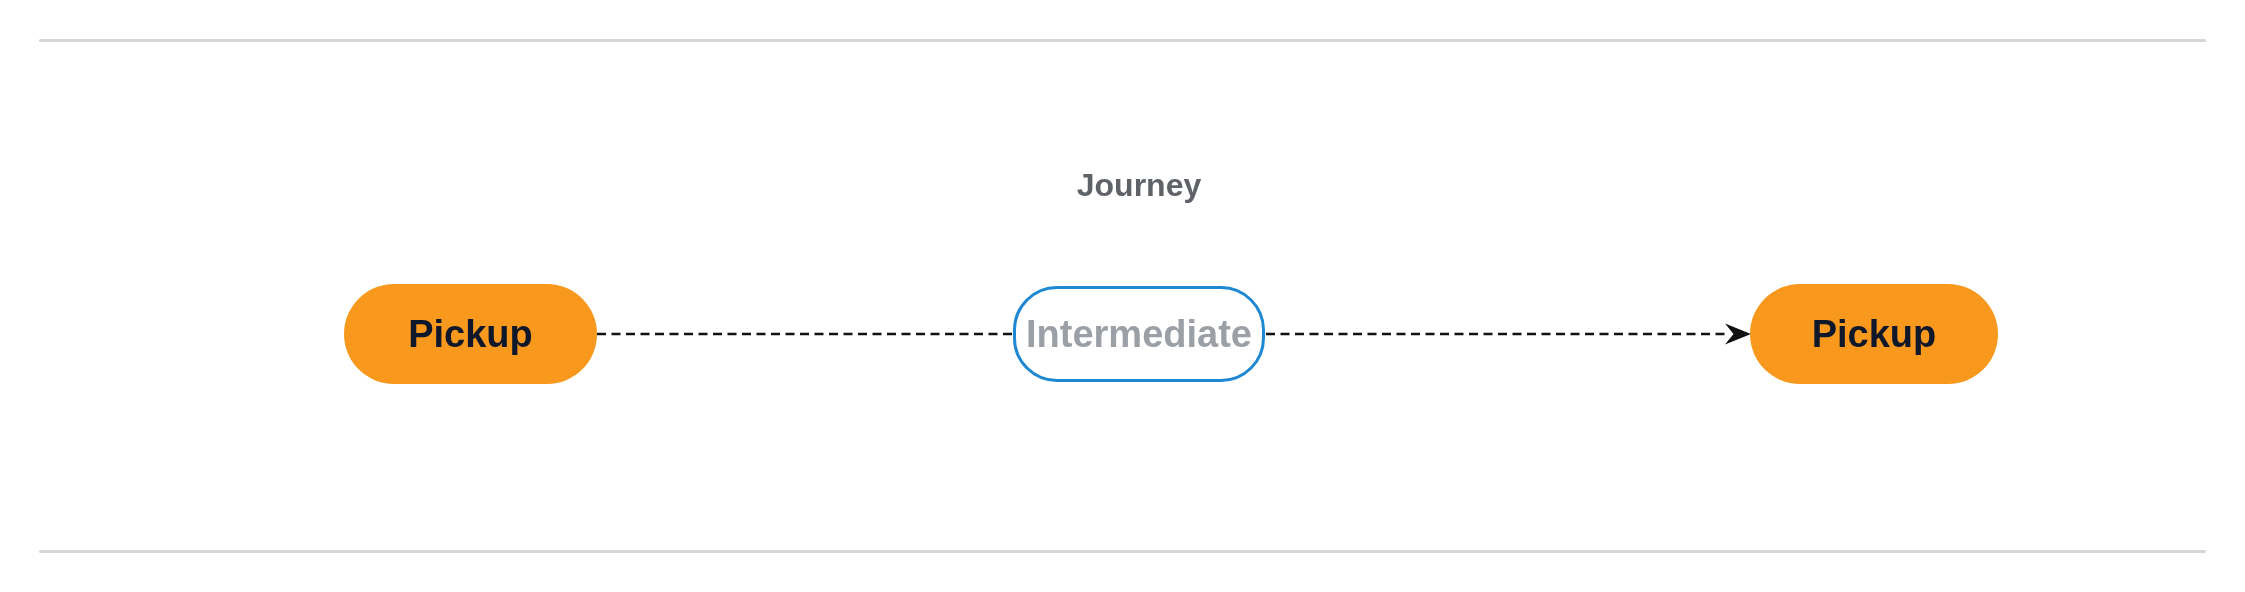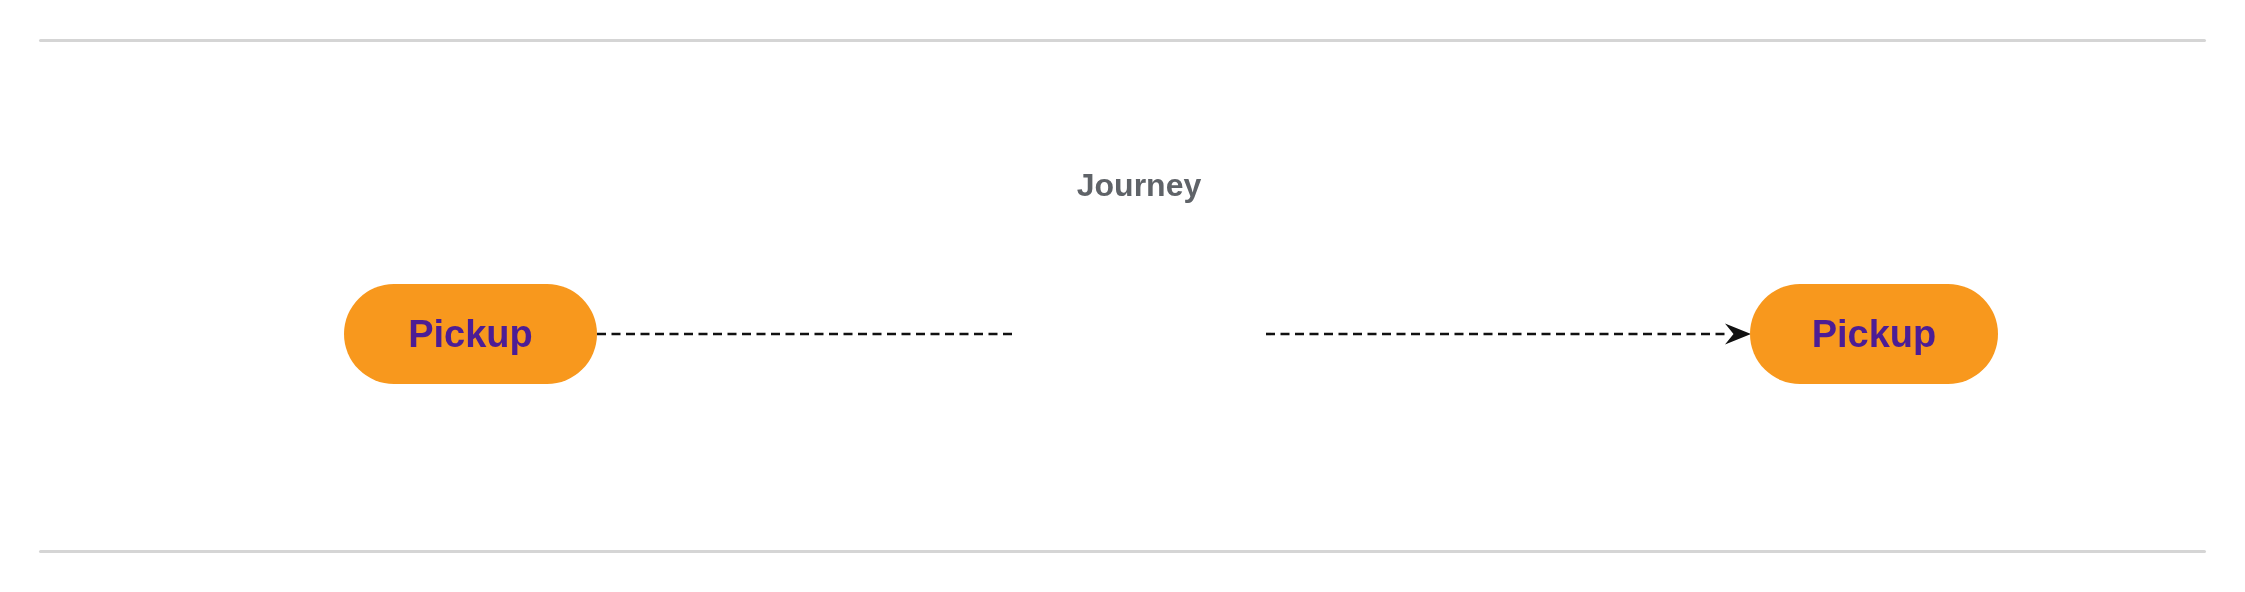--- a/index.html
+++ b/index.html
@@ -69,21 +69,21 @@
   }
   .node .node-label {
     font-size: 38px;
     font-weight: 700;
     letter-spacing: 0;
   }
   .node.filled {
     background: #f8981d;
     border-radius: 50px;
   }
-  .node.filled .node-label { color: #4c1d95; }
+  .node.filled .node-label { color: #0f172a; }
 
   .node.outlined {
     background: #ffffff;
     border: 3px solid #1e88d3;
     border-radius: 44px;
   }
   .node.outlined .node-label { color: #9aa0a6; }
 
   .node-pickup       { left: 344px;  top: 284px; width: 253px; height: 100px; }
   .node-intermediate { left: 1013px; top: 286px; width: 252px; height: 96px; }
@@ -102,20 +102,23 @@
   <svg class="connectors" viewBox="0 0 2245 592" xmlns="http://www.w3.org/2000/svg">
     <line x1="597" y1="334" x2="1014" y2="334" stroke-width="2.6" stroke-dasharray="9 5.5" stroke="#111111"></line>
     <line x1="1266" y1="334" x2="1728" y2="334" stroke-width="2.6" stroke-dasharray="9 5.5" stroke="#111111"></line>
     <polygon points="1751,334 1725,323.5 1733.5,334 1725,344.5" fill="#111111"></polygon>
   </svg>
 
   <div class="node filled node-pickup">
     <span class="node-label">Pickup</span>
   </div>
 
+  <div class="node outlined node-intermediate">
+    <span class="node-label">Intermediate</span>
+  </div>
 
   <div class="node filled node-dropoff">
     <span class="node-label">Pickup</span>
   </div>
 
   <div class="divider bottom"></div>
 
 </div>
 
 </body></html>

